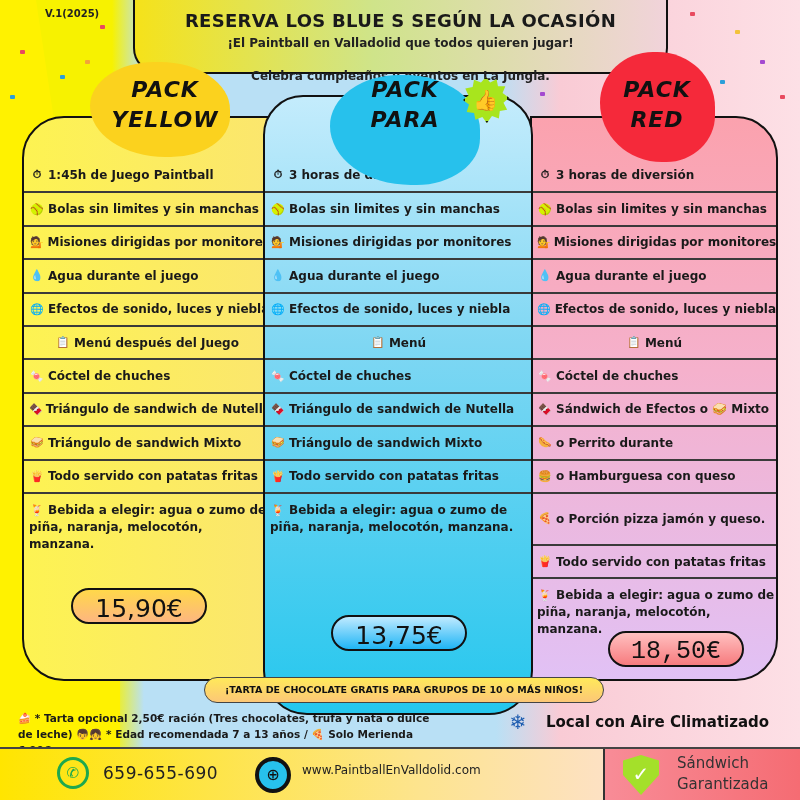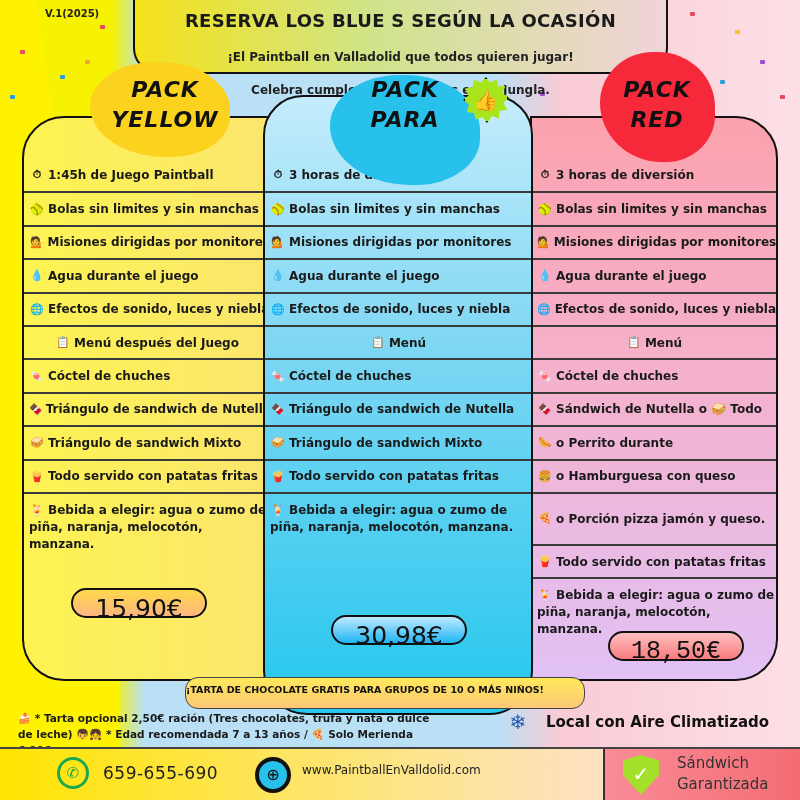--- a/index.html
+++ b/index.html
@@ -18,21 +18,21 @@
   .version {
     position: absolute; left: 45px; top: 8px; font-size: 10px; font-weight: bold; color: #222;
   }
   .header-box {
     position: absolute; left: 133px; top: -10px; width: 535px; height: 84px;
     border: 2px solid #111; border-radius: 0 0 26px 26px;
     background: linear-gradient(90deg, #f5e21a 0%, #cfe48a 45%, #f1d3da 100%);
     text-align: center; padding-top: 18px;
   }
   .header-title { font-size: 18px; font-weight: bold; color: #1a1a1a; letter-spacing: 0.3px; }
-  .header-sub { font-size: 12px; font-weight: bold; color: #222; margin-top: 18px; line-height: 17px; }
+  .header-sub { font-size: 12px; font-weight: bold; color: #222; margin-top: 4px; line-height: 17px; }
 
   .splash { position: absolute; border-radius: 48% 52% 44% 56%; }
   .pack-title {
     position: absolute; text-align: center; font-family: "DejaVu Sans", sans-serif;
     font-weight: bold; font-style: italic; font-size: 22px; line-height: 30px; color: #111;
     letter-spacing: 1px;
   }
   .badge {
     position: absolute; left: 463px; top: 77px; width: 46px; height: 46px;
     background: #a8e51d; border: 2px solid #111;
@@ -64,31 +64,31 @@
     height: 33.4px; border-top: 2px solid #3a3a3a; display: flex; align-items: center;
     padding-left: 5px; font-size: 12px; font-weight: bold; color: #1a1a1a; white-space: nowrap;
   }
   .row:first-child { border-top: none; }
   .row.center { justify-content: center; padding-left: 0; }
   .row.tall { height: 66px; align-items: flex-start; padding-top: 8px; white-space: normal; line-height: 17px; }
   .row.tall-mid { height: 52px; }
   .row .ic { width: 16px; font-size: 11px; display: inline-block; margin-right: 3px; text-align: center; }
   .price {
     position: absolute; border: 2px solid #111; border-radius: 24px;
-    font-size: 25px; color: #111; text-align: center; line-height: 38px; height: 30px; width: 136px;
+    font-size: 25px; color: #111; text-align: center; line-height: 38px; height: 36px; width: 136px;
   }
   .price-yellow { left: 47px; top: 470px; background: linear-gradient(180deg, #ffd84a 0%, #fdb680 100%); }
   .price-blue { left: 66px; top: 518px; background: linear-gradient(180deg, #bfeaff 0%, #1fb5f5 100%); }
   .price-red { left: 76px; top: 513px; background: linear-gradient(180deg, #ffc0c0 0%, #f77b7e 100%); font-family: Liberation Mono, monospace; }
 
   .promo-banner {
-    position: absolute; left: 185px; top: 677px; width: 400px; height: 32px; z-index: 5;
+    position: absolute; left: 204px; top: 677px; width: 400px; height: 26px; z-index: 5;
     border: 1.5px solid #444; border-radius: 13px;
     background: linear-gradient(180deg, #ffe95a 0%, #fcc777 100%);
-    font-size: 9.5px; font-weight: bold; color: #111; line-height: 23px;
+    font-size: 9.5px; font-weight: bold; color: #111; text-align: center; line-height: 23px;
   }
   .note {
     position: absolute; left: 18px; top: 710px; width: 420px; font-size: 10.5px; font-weight: bold; color: #1a1a1a; line-height: 16px;
   }
   .aircon {
     position: absolute; left: 496px; top: 708px; display: flex; align-items: center; gap: 6px;
   }
   .aircon-icon {
     width: 44px; height: 28px; display: flex; align-items: center; justify-content: center;
     color: #1e5db0; font-size: 20px;
@@ -227,21 +227,21 @@
     <div class="row center">
         <span class="ic">📋</span>
         <span>Menú</span>
       </div>
     <div class="row">
         <span class="ic">🍬</span>
         <span>Cóctel de chuches</span>
       </div>
     <div class="row">
         <span class="ic">🍫</span>
-        <span>Sándwich de Nutella o 🥪 Todo</span>
+        <span>Sándwich de Efectos o 🥪 Mixto</span>
       </div>
     <div class="row">
         <span class="ic">🌭</span>
         <span>o Perrito durante</span>
       </div>
     <div class="row">
         <span class="ic">🍔</span>
         <span>o Hamburguesa con queso</span>
       </div>
     <div class="row tall-mid">
@@ -298,21 +298,21 @@
         <span>Triángulo de sandwich Mixto</span>
       </div>
     <div class="row">
         <span class="ic">🍟</span>
         <span>Todo servido con patatas fritas</span>
       </div>
     <div class="row tall">
         <span><span class="ic">🍹</span><span>Bebida a elegir: agua o zumo de piña, naranja, melocotón, manzana.</span></span>
       </div>
   </div>
-  <div class="price price-blue">30,98€</div>
+  <div class="price price-blue">13,75€</div>
 </div>
 
 <div class="pack-title" style="left:105px;top:75px;width:120px;z-index:2">
   <div>PACK</div>
   <div>YELLOW</div>
 </div>
 <div class="pack-title" style="left:355px;top:75px;width:100px;z-index:5">
   <div>PACK</div>
   <div>PARA</div>
 </div>

